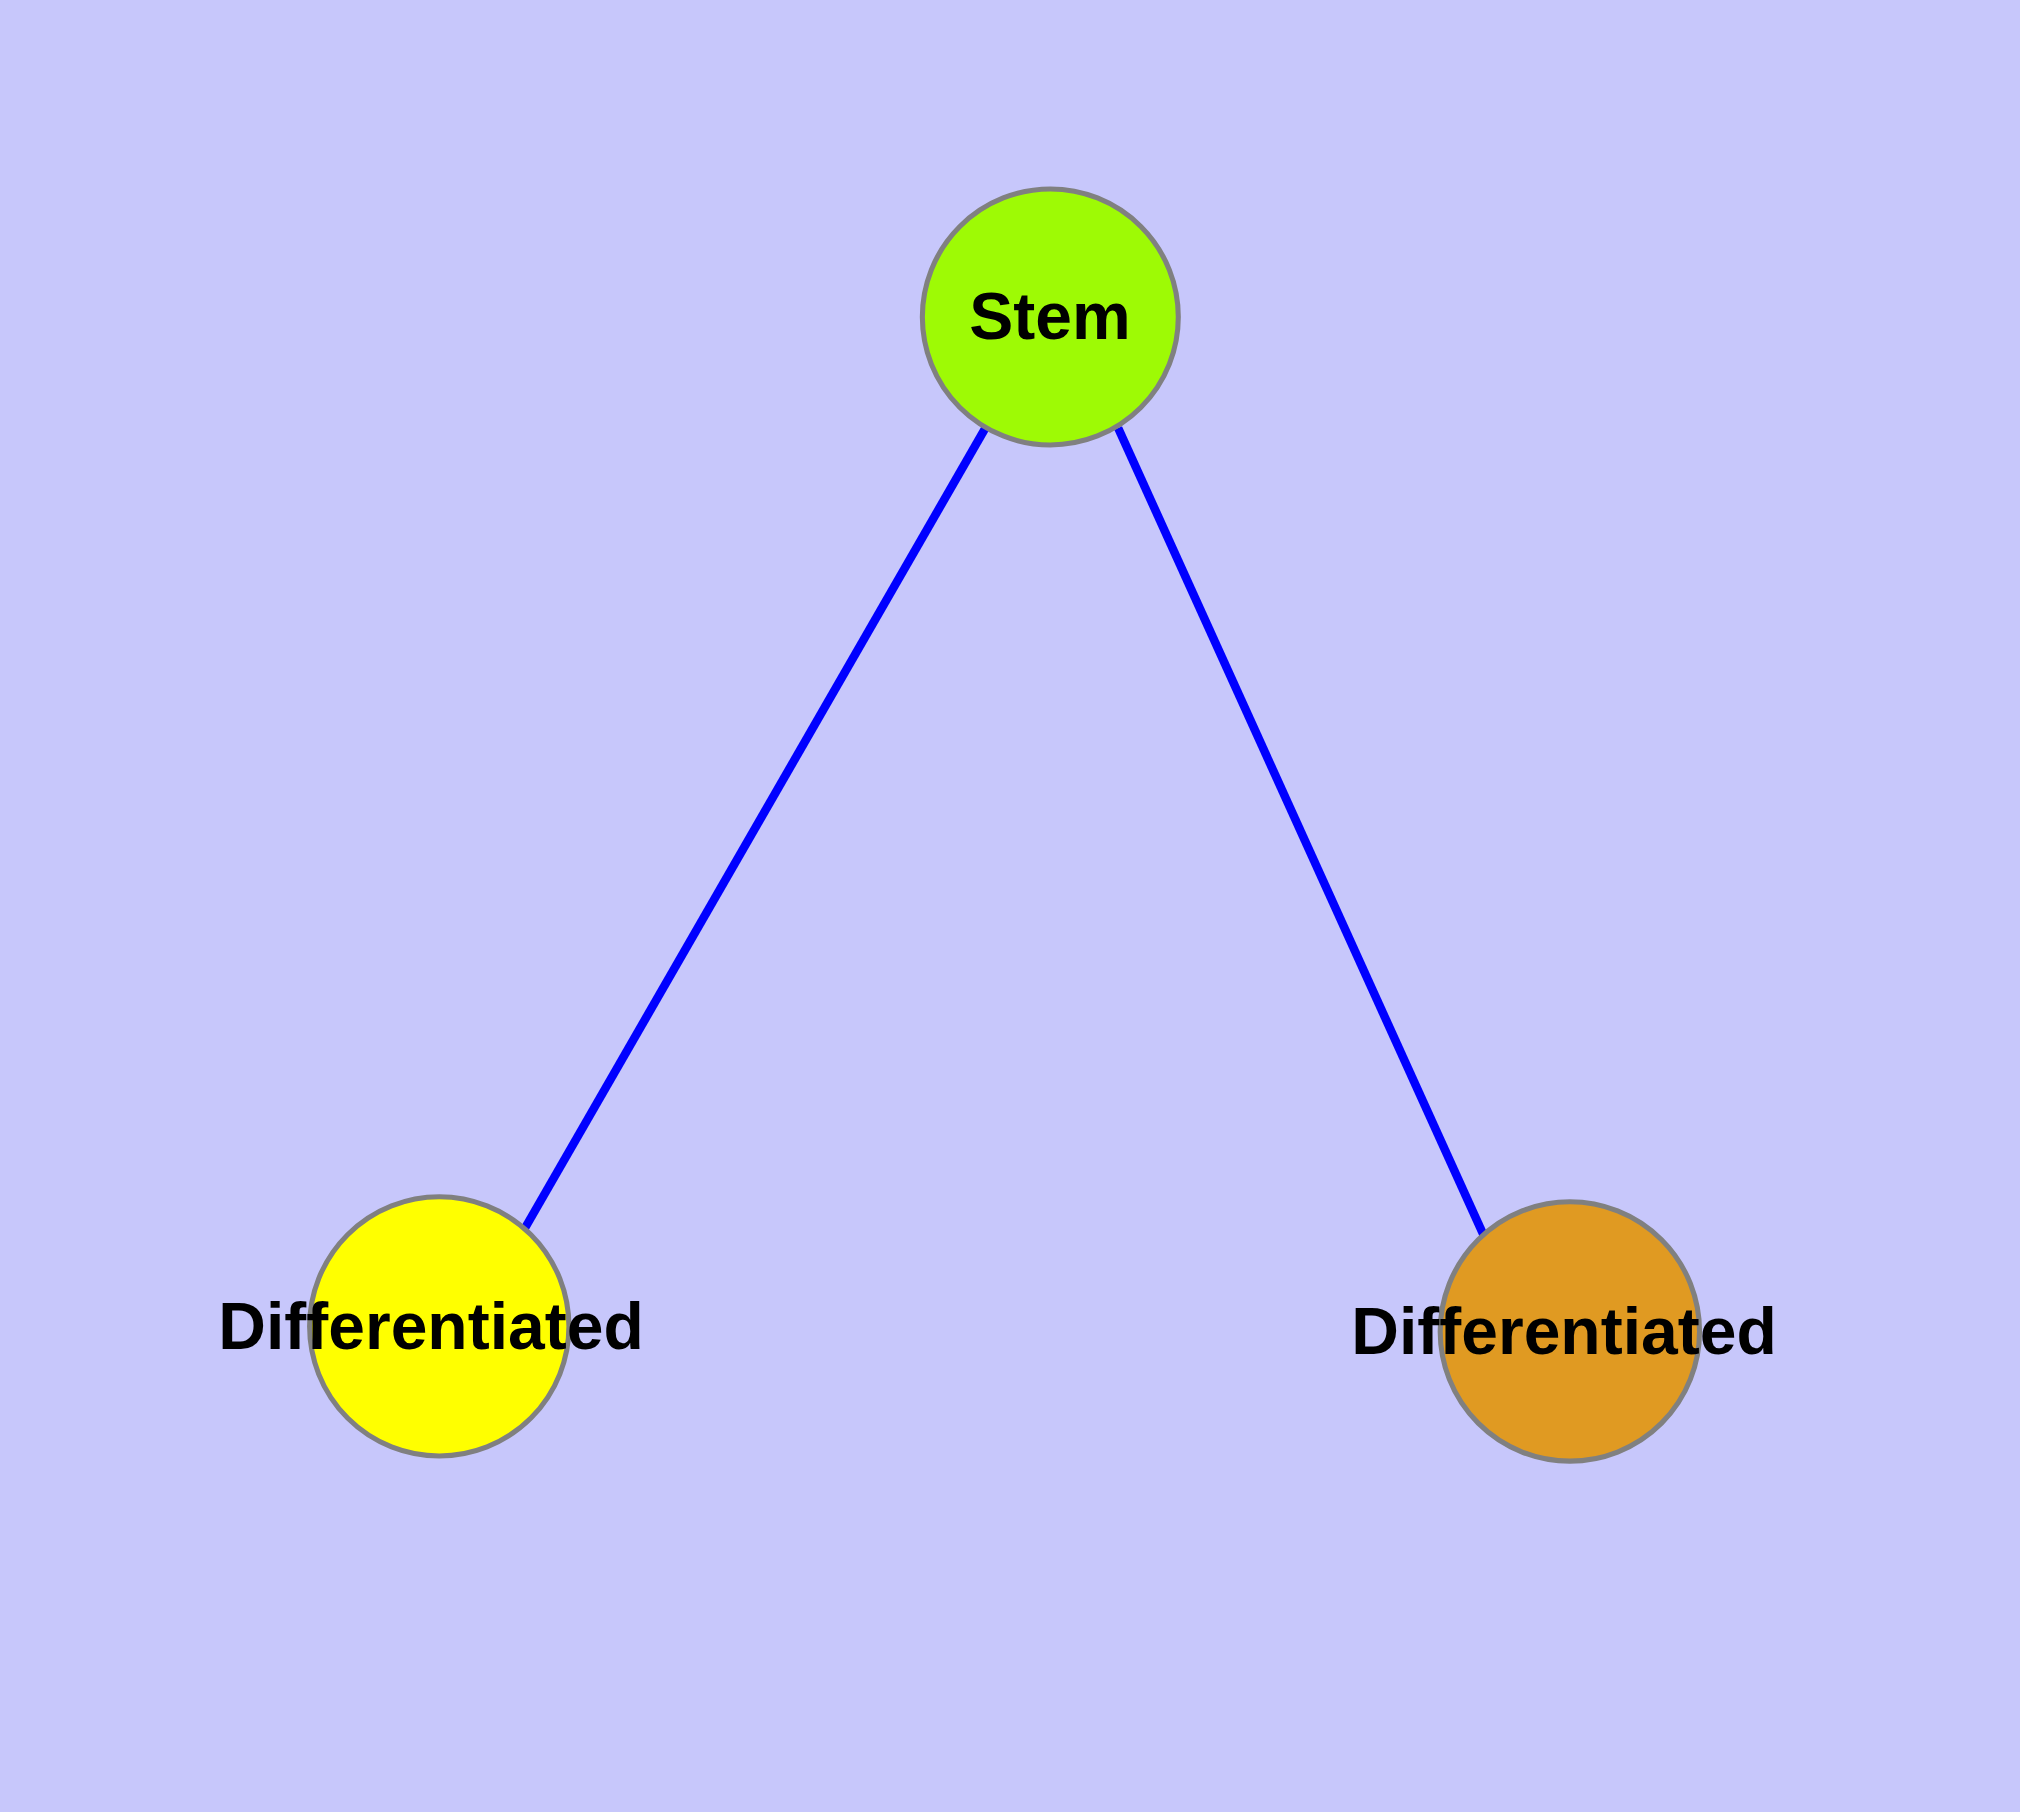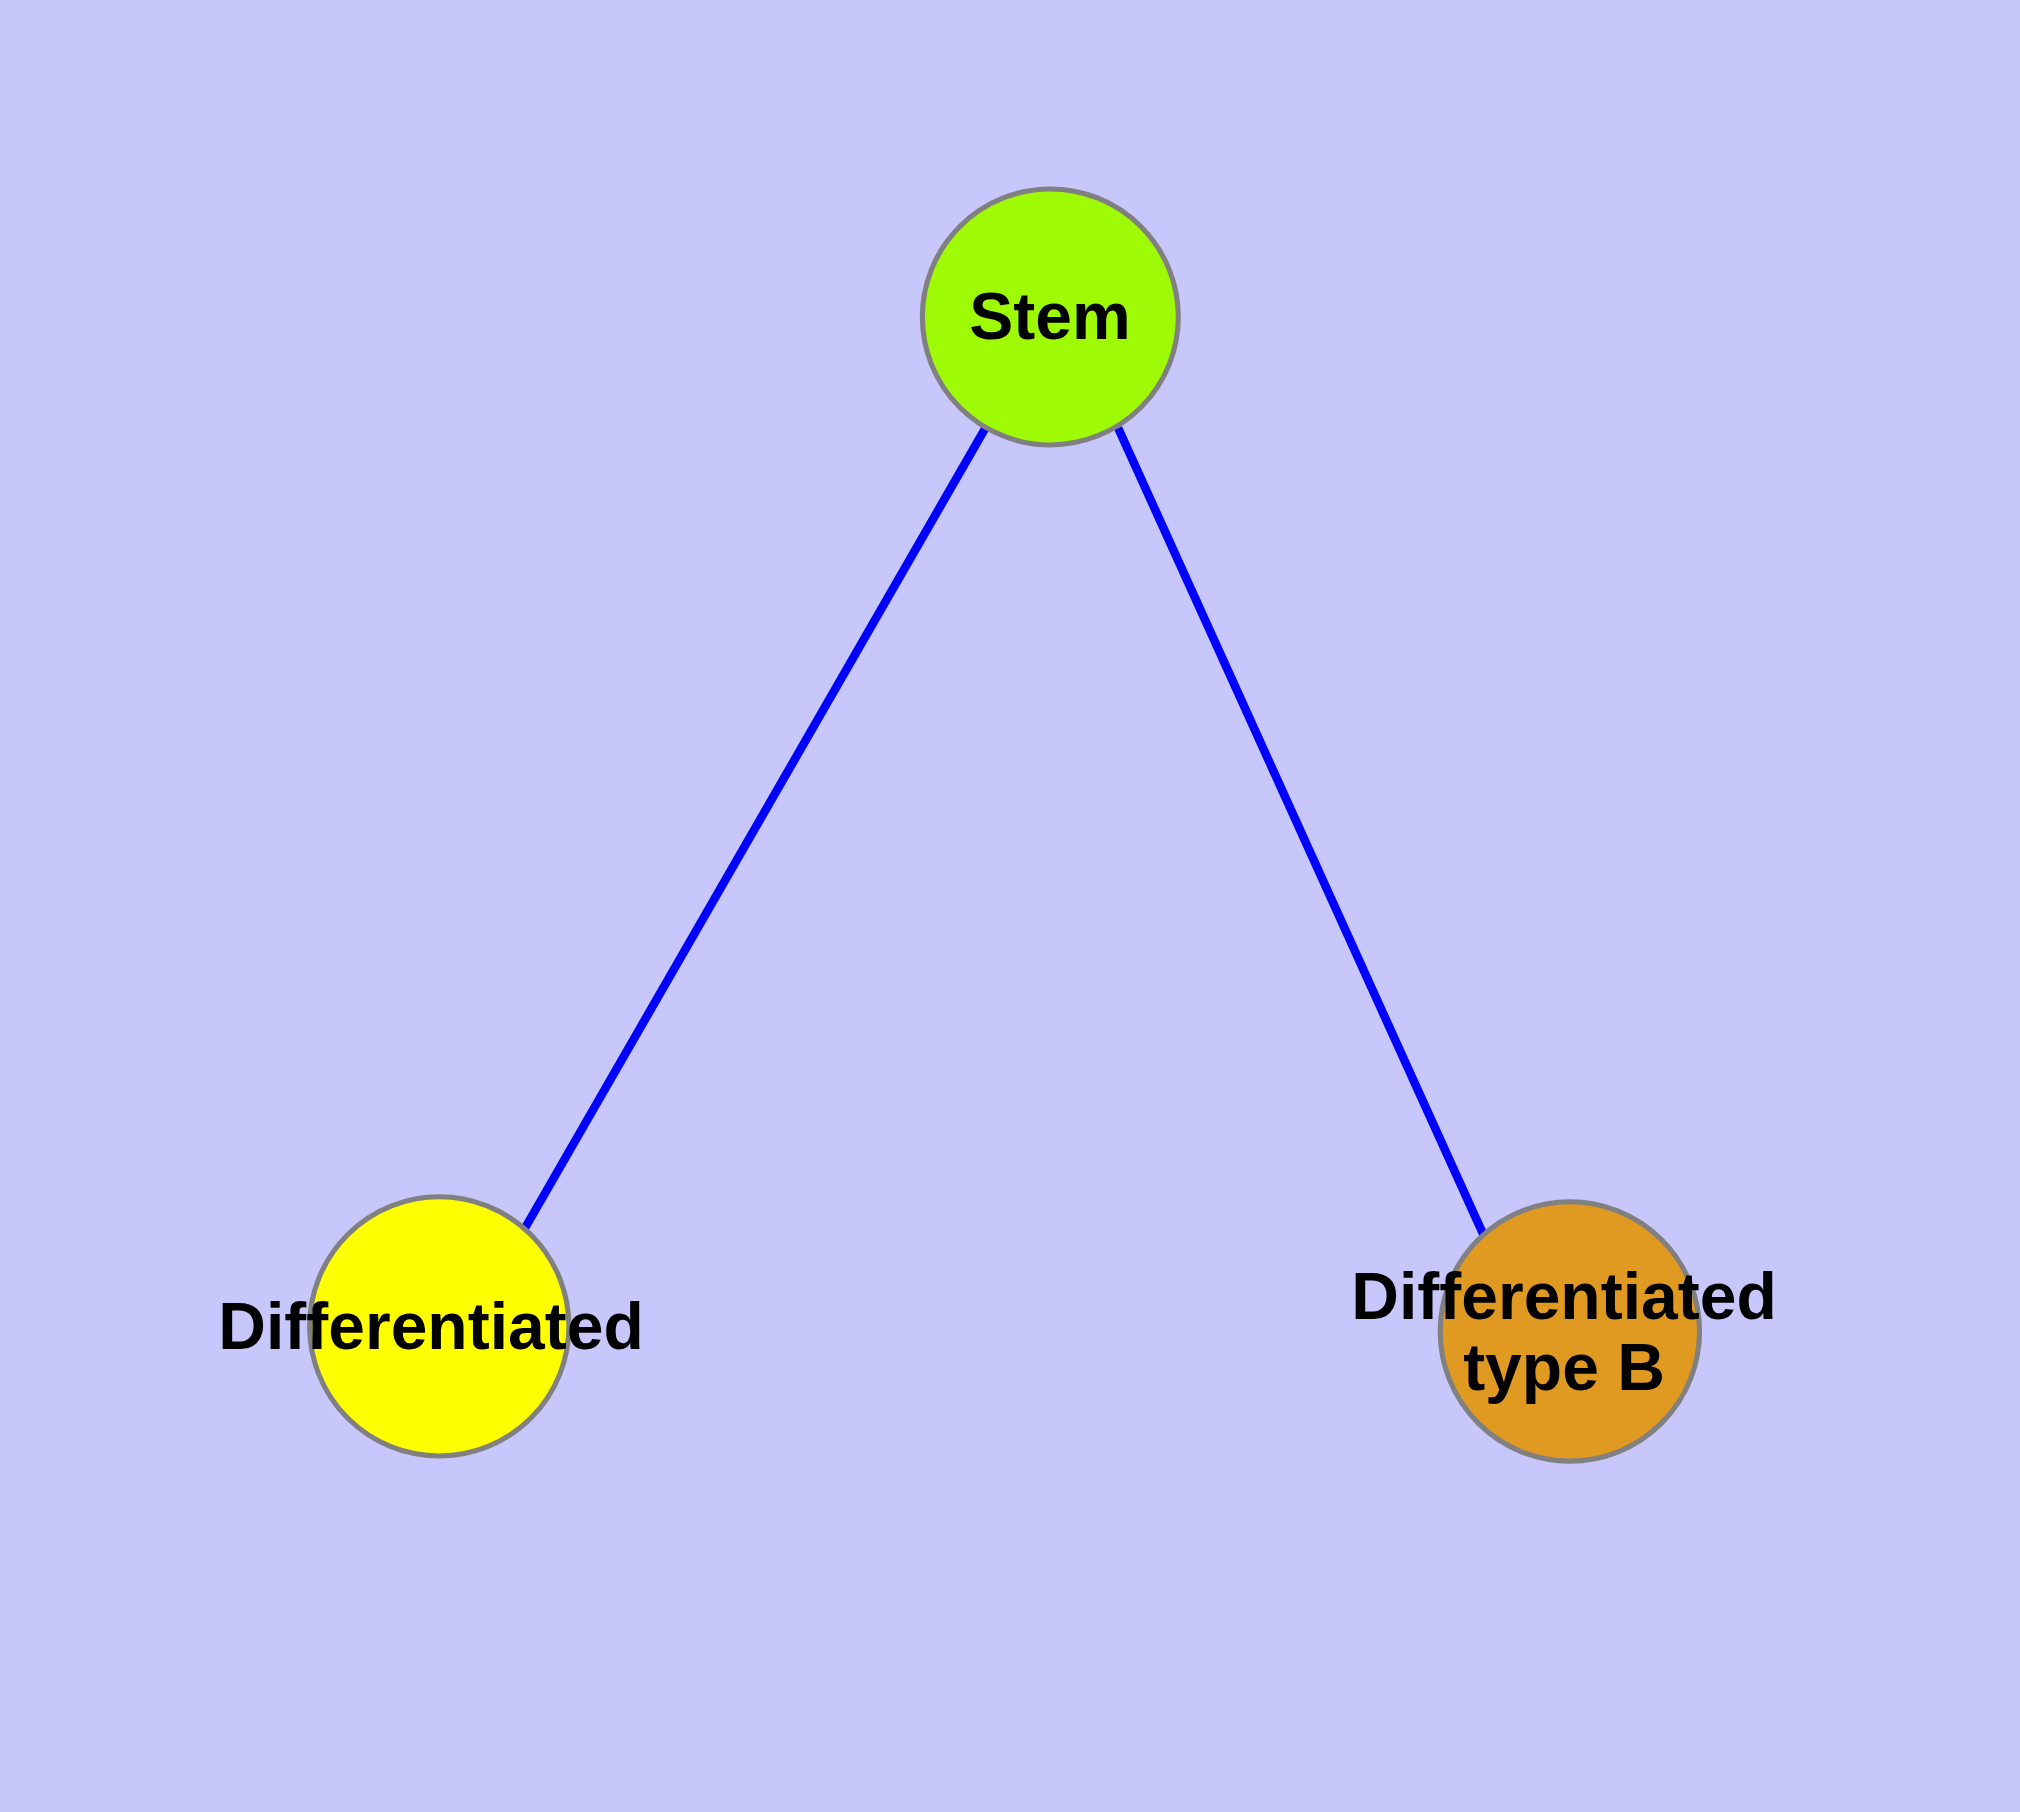--- a/index.html
+++ b/index.html
@@ -66,17 +66,16 @@
   <div class="node-label root" style="left:1050px; top:317px;">
     <span>Stem</span>
   </div>
 
   <div class="node-label leaf" style="left:431px; top:1327px;">
     <div>Differentiated</div>
   </div>
 
   <div class="node-label leaf" style="left:1564px; top:1332px;">
     <div>Differentiated</div>
-    <div>type B</div>
   </div>
 
 </div>
 
 
 </body></html>

